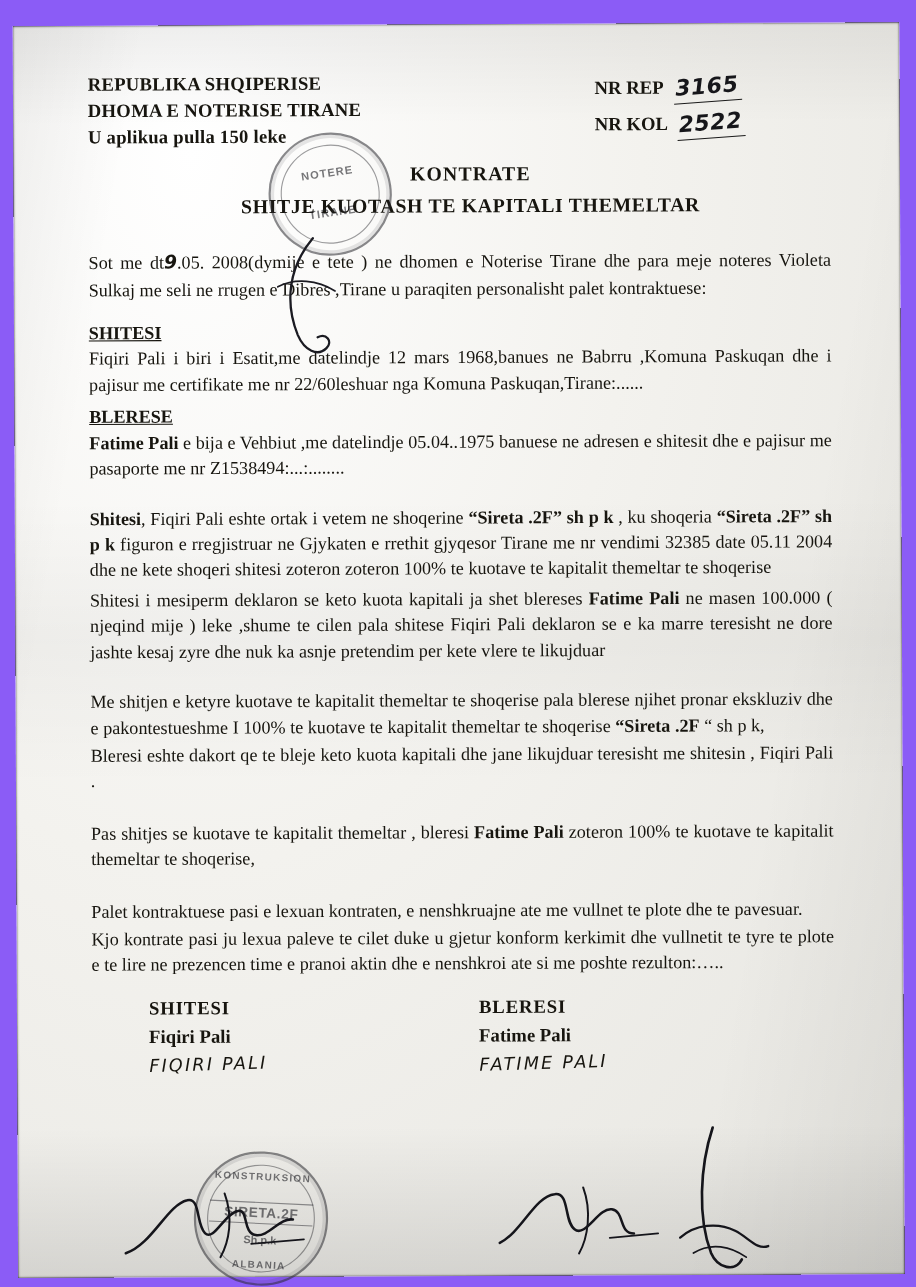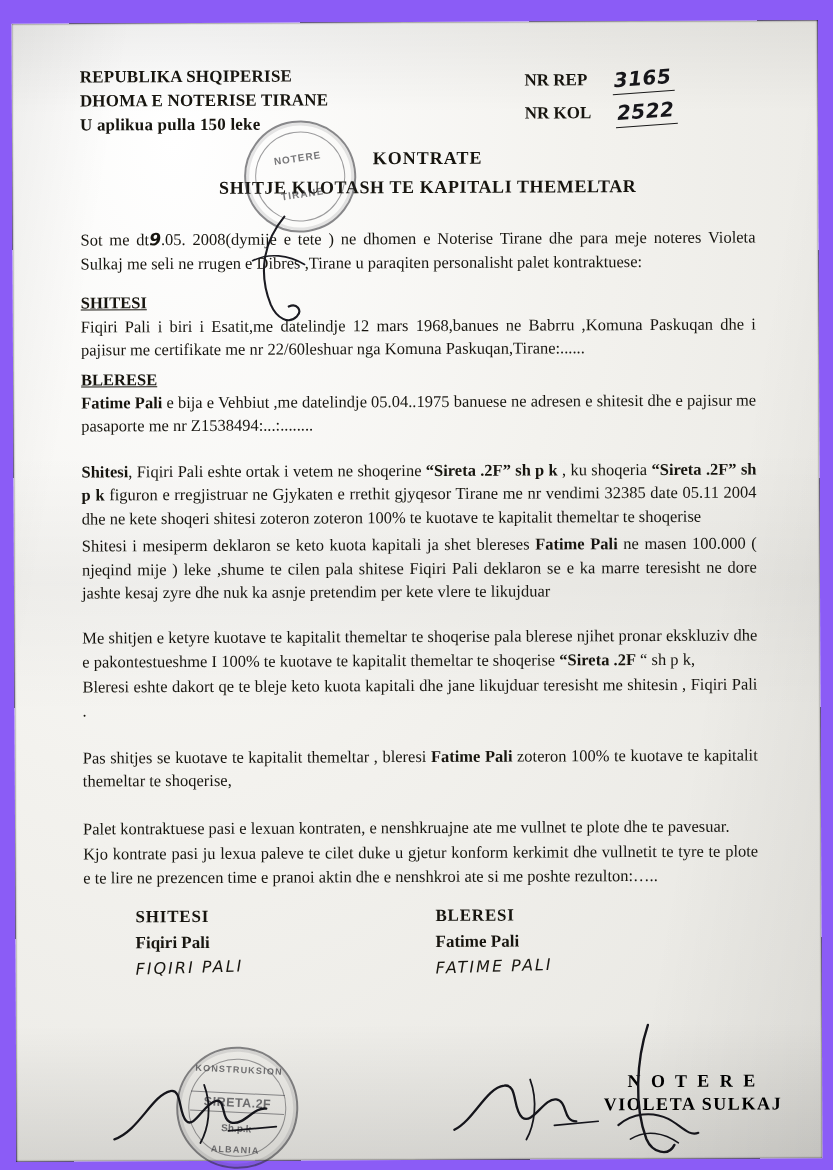--- a/index.html
+++ b/index.html
@@ -65,21 +65,21 @@
     font-size: 17px;
     letter-spacing: 0.2px;
   }
   .hdr-right {
     margin-right: 78px;
     margin-top: 1px;
   }
   .hdr-right .nrline {
     display: flex;
     align-items: baseline;
-    gap: 24px;
+    gap: 8px;
     font-weight: bold;
     font-size: 17px;
     margin-bottom: 4px;
   }
   .hand {
     font-family: "DejaVu Sans", sans-serif;
     font-style: italic;
     font-weight: bold;
     color: #16161a;
     letter-spacing: 0.5px;
@@ -314,24 +314,20 @@
         </div>
         <div class="sig-col-b">
           <div class="role">BLERESI</div>
           <div class="nm">Fatime Pali</div>
           <div class="handname">FATIME PALI</div>
         </div>
       </div>
 
     </div>
 
-    <div class="notere">
-      <div>N O T E R E</div>
-      <div class="n2">VIOLETA SULKAJ</div>
-    </div>
 
     <div class="stamp" id="stamp-top">
       <div class="inner"></div>
       <div class="tx" style="top:30px;">NOTERE</div>
       <div class="tx" style="top:66px;">TIRANE</div>
     </div>
 
     <div class="stamp" id="stamp-bottom">
       <div class="inner"></div>
       <div class="arc-t">KONSTRUKSION</div>

